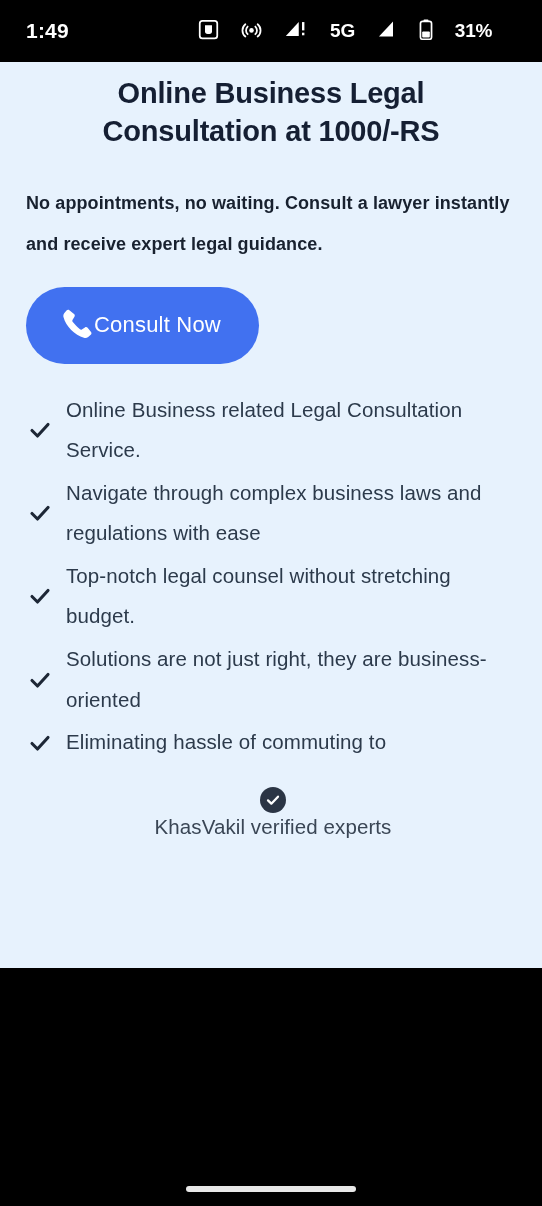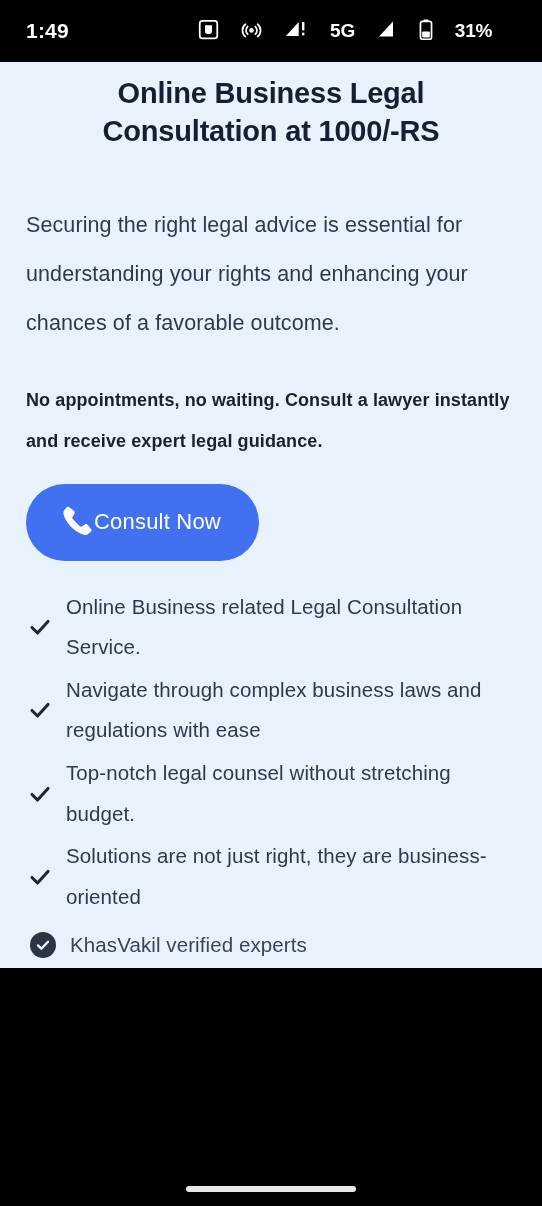--- a/index.html
+++ b/index.html
@@ -110,23 +110,24 @@
     font-size:20.5px;
     line-height:1.98;
     color:#2C3A4B;
     letter-spacing:.1px;
   }
 
   
   .verified-row {
     display:flex;
     align-items:center;
-    gap:14px;
-    margin-top:15px;
+    gap:2px;
+    margin-top:24px;
     padding-left:4px;
+    flex-direction:column;
   }
   .verified-badge {
     flex:0 0 26px; width:26px; height:26px;
     border-radius:50%;
     background:#2B3545;
     display:flex; align-items:center; justify-content:center;
   }
   .verified-text {
     font-size:20.5px;
     color:#3A4655;
@@ -231,21 +232,20 @@
 
       <span class="status-batt">31%</span>
     </div>
   </div>
 
   <div class="page">
     <div class="content">
 
       <h1 class="title">Online Business Legal Consultation at 1000/-RS</h1>
 
-      <p class="para">Securing the right legal advice is essential for understanding your rights and enhancing your chances of a favorable outcome.</p>
 
       <p class="para-bold">No appointments, no waiting. Consult a lawyer instantly and receive expert legal guidance.</p>
 
       <button class="cta">
         <span>
           <svg width="34" height="34" viewBox="0 0 24 24" fill="#fff">
             <path d="M6.6 2.3c-.6-.5-1.5-.4-2 .2L3.1 4.3c-.7.9-.9 2-.6 3 .9 3.3 2.8 6.4 5.4 9s5.7 4.5 9 5.4c1.1.3 2.2.1 3-.6l1.8-1.5c.6-.5.7-1.4.2-2l-2.4-2.9c-.5-.6-1.3-.7-1.9-.3l-2.2 1.4c-.4.3-.9.2-1.3-.1-1-.8-1.9-1.6-2.7-2.5s-1.7-1.8-2.5-2.8c-.3-.4-.3-.9-.1-1.3l1.4-2.2c.4-.6.3-1.4-.3-1.9z"></path>
           </svg>
         </span>
         <span class="cta-label">Consult Now</span>
@@ -282,20 +282,28 @@
 
         <div class="check-row">
           <span class="check-mark">
             <svg width="24" height="24" viewBox="0 0 24 24" fill="none" stroke="currentColor" stroke-width="3.1" stroke-linecap="round" stroke-linejoin="round">
                 <path d="M4 12.5 L9.5 18 L20 6.5"></path>
               </svg>
           </span>
           <span class="check-text">Solutions are not just right, they are business-oriented</span>
         </div>
 
+        <div class="check-row">
+          <span class="check-mark">
+            <svg width="24" height="24" viewBox="0 0 24 24" fill="none" stroke="currentColor" stroke-width="3.1" stroke-linecap="round" stroke-linejoin="round">
+                <path d="M4 12.5 L9.5 18 L20 6.5"></path>
+              </svg>
+          </span>
+          <span class="check-text">Eliminating hassle of commuting to</span>
+        </div>
 
       </div>
 
       <div class="verified-row">
         <span class="verified-badge">
           <svg width="16" height="16" viewBox="0 0 24 24" fill="none" stroke="#FFFFFF" stroke-width="3.4" stroke-linecap="round" stroke-linejoin="round">
               <path d="M4.5 12.5 L9.5 17.5 L19.5 7"></path>
             </svg>
         </span>
         <span class="verified-text">KhasVakil verified experts</span>

